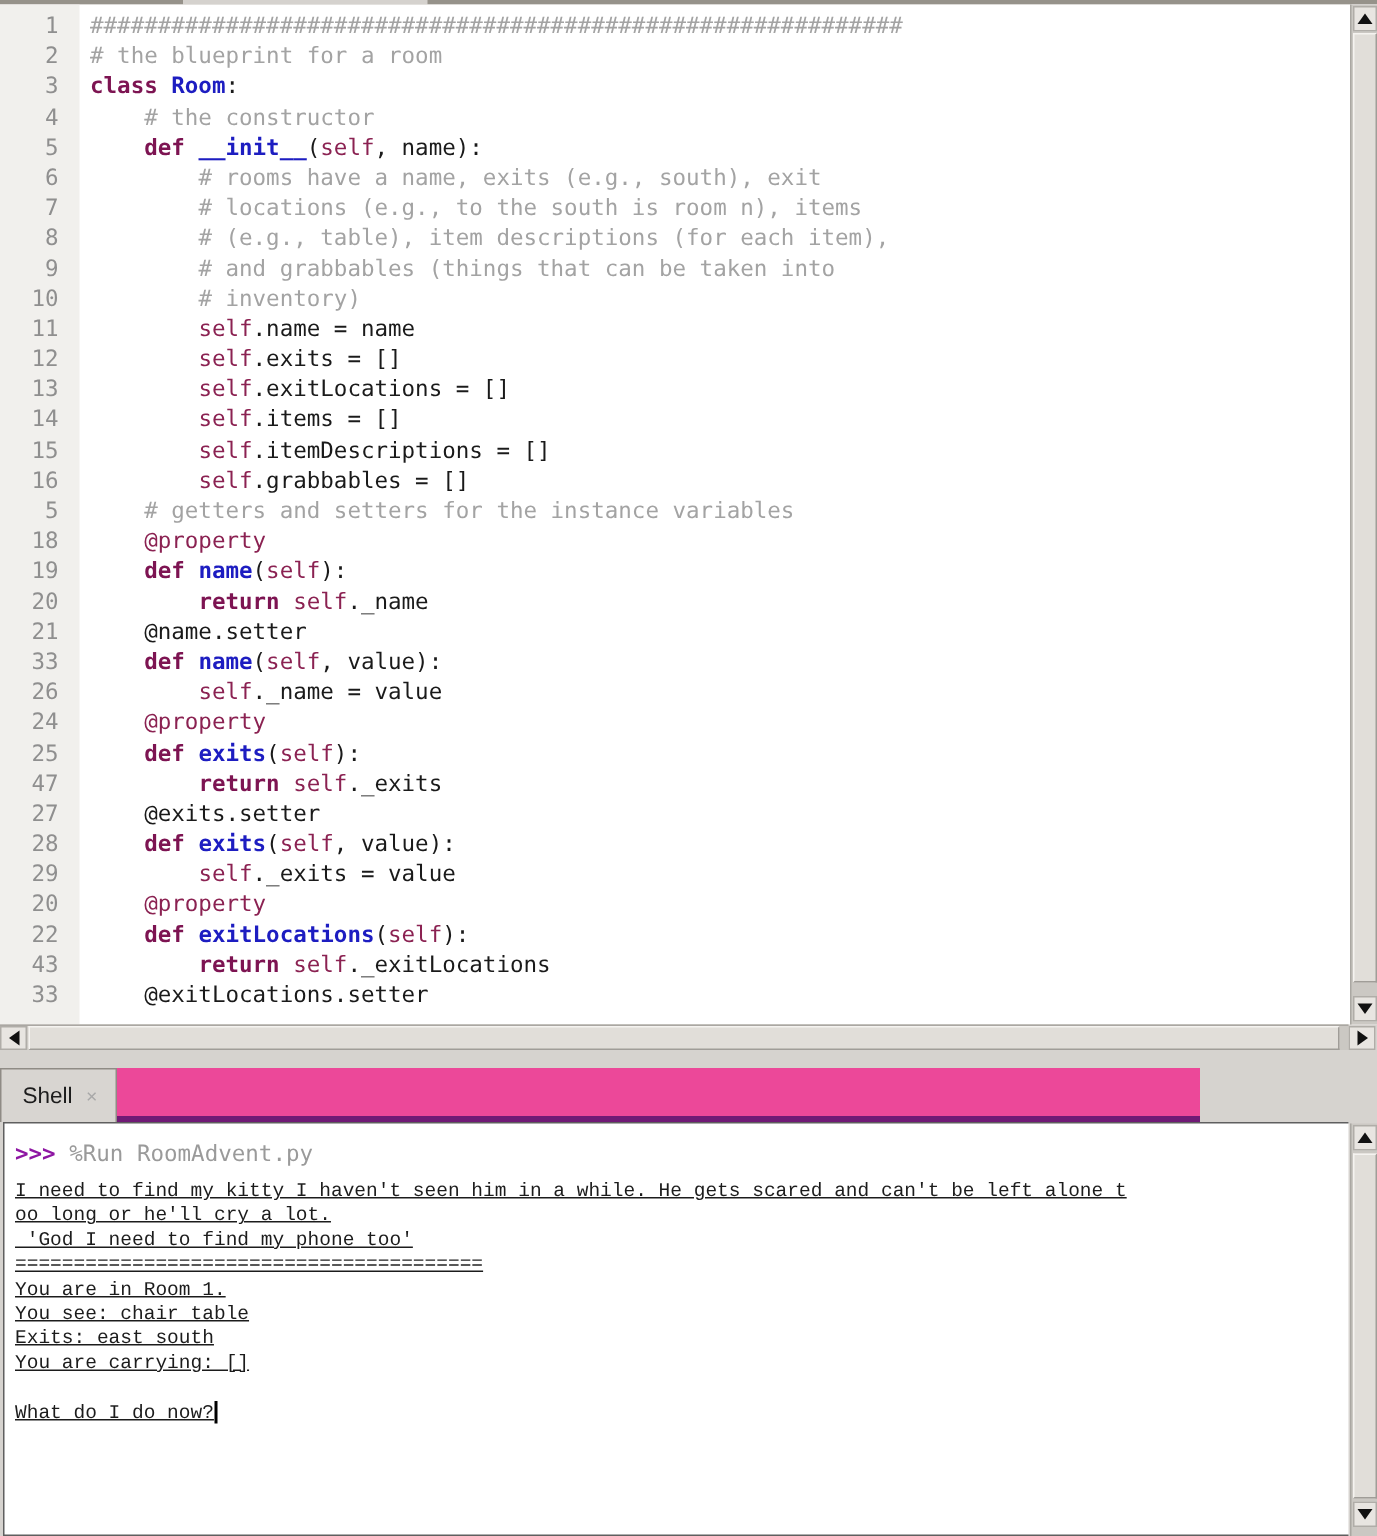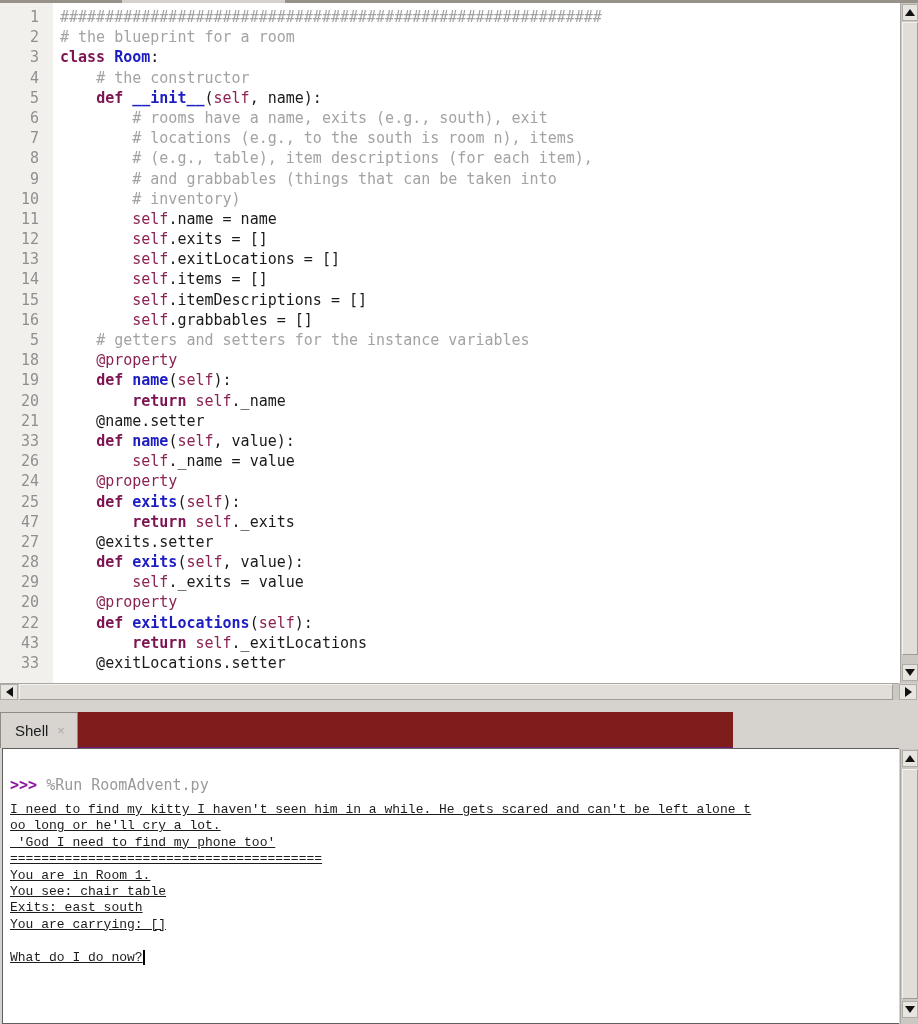--- a/index.html
+++ b/index.html
@@ -45,33 +45,33 @@
   .hsb{position:absolute;top:683px;left:0;width:899px;height:17px;background:#cbc8c3;
        border-top:1px solid #aaa7a2;box-sizing:border-box;}
   .hsb .sb-btn{top:0;height:16px;}
   .hsb .left{left:0;width:18px;}
   .hsb .hthumb{position:absolute;top:0;left:19px;width:874px;height:16px;background:#e1ded9;
                border:1px solid #a09d98;border-top-color:#f5f3f0;border-left-color:#f5f3f0;box-sizing:border-box;}
   .corner-btn{position:absolute;top:684px;left:899px;width:18px;height:16px;background:#e8e5e1;
               border:1px solid #b0ada8;box-sizing:border-box;display:flex;align-items:center;justify-content:center;}
 
   
-  .tabbar{position:absolute;top:712px;left:0;width:733px;height:36px;background:#7f1d1d;
-          border-bottom:1px solid #701a75;box-sizing:border-box;}
+  .tabbar{position:absolute;top:712px;left:0;width:800px;height:36px;background:#ec4899;
+          border-bottom:4px solid #701a75;box-sizing:border-box;}
   .tab{position:absolute;left:0;top:0;width:78px;height:36px;background:#d8d5d1;
        border:1px solid #8f8b85;border-bottom:none;box-sizing:border-box;
        display:flex;align-items:center;padding-left:14px;gap:9px;
        font-size:15px;color:#1c1c1c;}
   .tab-close{color:#a8a8a8;font-size:13px;line-height:13px;}
 
   
   .shellbox{position:absolute;top:748px;left:2px;width:897px;height:276px;background:#ffffff;
             border:1px solid #5f5f5f;border-right:none;box-sizing:border-box;overflow:hidden;}
   .shelltext{padding:10px 0 0 7px;}
-  .prompt-line{font-family:"DejaVu Sans Mono",monospace;font-size:15px;line-height:20px;white-space:pre;margin-top:16px;}
+  .prompt-line{font-family:"DejaVu Sans Mono",monospace;font-size:15px;line-height:20px;white-space:pre;}
   .prompt{color:var(--prompt);font-weight:bold;}
   .cmd{color:var(--command);}
   .io{margin-top:7px;font-family:"Liberation Mono",monospace;font-size:13px;line-height:16.4px;
       color:var(--io_text);white-space:pre;text-decoration:underline;}
   .io-line{min-height:16.4px;}
   .cursor{display:inline-block;width:2px;height:15px;background:#000;vertical-align:text-bottom;}
 
   .vsb-shell{top:749px;right:0;height:275px;}
   .vsb-shell .up{top:1px;}
   .vsb-shell .thumb{top:20px;height:230px;}

